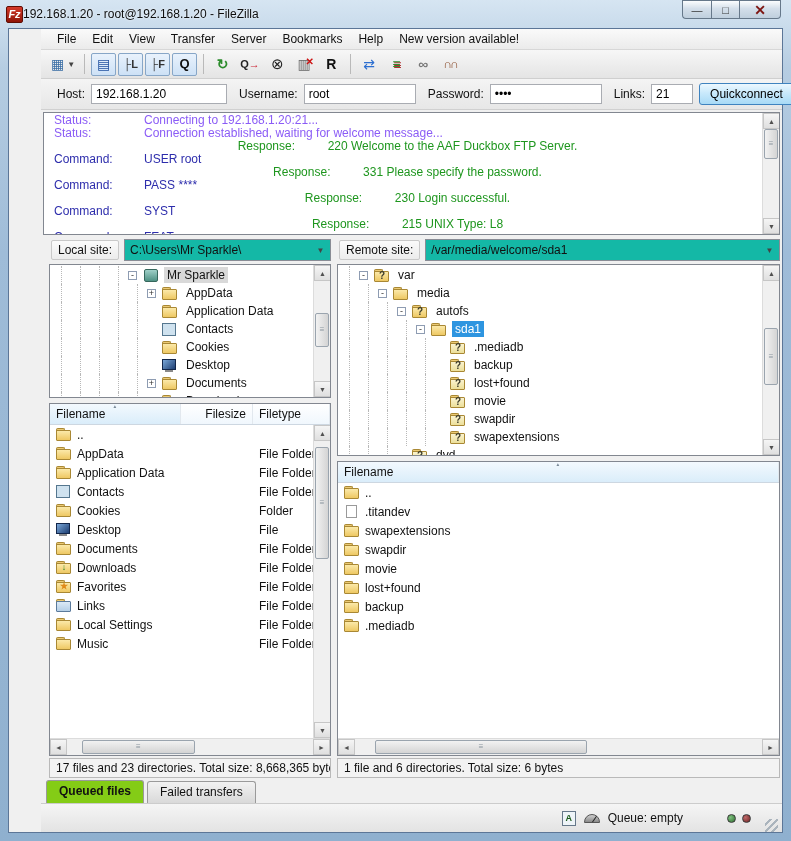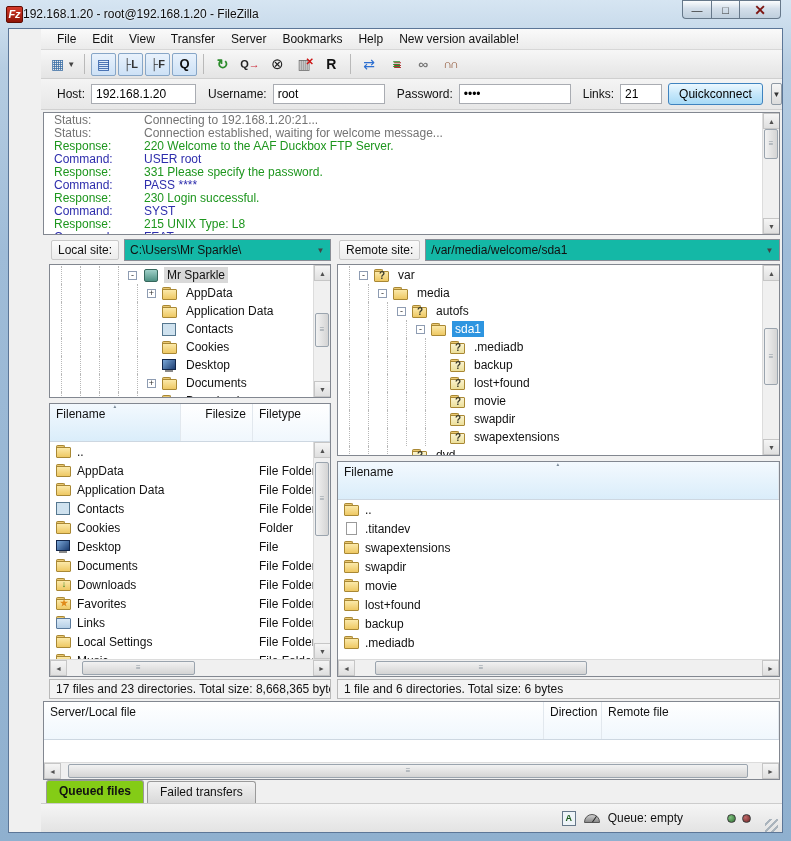--- a/index.html
+++ b/index.html
@@ -52,34 +52,34 @@
   .i-directory-comparison { color:#2d6fd0; }
   .i-comparison-mode { color:#2f8f2f; font-weight:bold; text-shadow:1px 1px 0 #b03030; }
   .i-synchronized-browsing { color:#777; font-weight:bold; }
   .i-find-files { color:#8a4b2a; font-weight:bold; letter-spacing:-2px; font-size:12px; }
 
   
   .quickbar { height:31px; display:flex; align-items:center; padding-left:10px; gap:6px;
     background:linear-gradient(#f4f4f4,#e7e7e7); border-bottom:1px solid #d0d0d0; flex:none; }
   .quickbar label { margin-left:6px; }
   .qc-input { height:20px; border:1px solid #a9acb2; padding:0 4px; font:inherit; background:#fff; }
-  .w-host { width:105px; } .w-user { width:112px; } .w-pass { width:112px; } .w-port { width:42px; }
+  .w-host { width:136px; } .w-user { width:112px; } .w-pass { width:112px; } .w-port { width:42px; }
   .qc-btn { height:22px; padding:0 10px; font:inherit; color:#000;
     background:linear-gradient(#ecf8ff,#c9e9fb 45%,#a8daf6); border:1px solid #3f83bf; border-radius:3px; }
   .qc-drop { height:22px; width:17px; background:linear-gradient(#f6f6f6,#dcdcdc); border:1px solid #8f9aa5;
     border-radius:2px; font-size:8px; color:#333; margin-left:2px; }
 
   
   .logpane { height:123px; margin:2px 2px 0 2px; background:#fff; border:1px solid #828790;
     position:relative; overflow:hidden; flex:none; }
   .log-lines { position:absolute; inset:1px 18px 0 0; overflow:hidden; }
   .log-line { display:flex; line-height:13px; white-space:nowrap; }
   .log-label { width:100px; padding-left:10px; flex:none; }
-  .log-line.status { color:#737373; }
-  .log-line.response { color:#1e961e; }
+  .log-line.status { color:#8b5cf6; }
+  .log-line.response { color:#1e961e;justify-content:center; }
   .log-line.command { color:#2d2dac; }
 
   
   .vscroll { position:absolute; top:0; right:0; bottom:0; width:17px; background:#f0f0f0;
     border-left:1px solid #dcdcdc; display:flex; flex-direction:column; }
   .hscroll { height:17px; background:#f0f0f0; border-top:1px solid #dcdcdc; display:flex; flex:none; }
   .sb-btn { flex:none; width:17px; height:16px; display:flex; align-items:center; justify-content:center;
     font-size:7px; color:#505050; background:linear-gradient(#f5f5f5,#dfdfdf); border:1px solid #c6c6c6; }
   .sb-track { flex:1; position:relative; }
   .sb-thumb { position:absolute; left:1px; right:1px; background:linear-gradient(90deg,#f2f2f2,#d4d4d4);
@@ -141,21 +141,21 @@
     background:linear-gradient(135deg,#7aa7d8,#1d3e72); border:1px solid #12264a; }
   .fi-desktop::before { content:""; position:absolute; left:3px; bottom:0; width:8px; height:2px; background:#8a8a8a; }
   .fi-contacts::after { content:""; position:absolute; inset:0 2px 0 0; background:#cfe2ef;
     border:1px solid #55778f; }
   .fi-contacts::before { content:""; position:absolute; left:2px; top:3px; width:5px; height:5px;
     background:#fff; border:1px solid #7a97ac; }
 
   
   .listpane { background:#fff; border:1px solid #828790; display:flex; flex-direction:column;
     overflow:hidden; flex:1; min-height:0; }
-  .list-header { height:38px; display:flex; flex:none; background:linear-gradient(#ffffff,#f0f7fd);
+  .list-header { height:21px; display:flex; flex:none; background:linear-gradient(#ffffff,#f0f7fd);
     border-bottom:1px solid #cdd7e1; }
   .hcell { padding:3px 6px; border-right:1px solid #e2e8ee; position:relative; white-space:nowrap; }
   .hcell.sorted { background:linear-gradient(#f3f9fe,#daedfa); }
   .hcell.sorted::after { content:"▲"; position:absolute; top:-2px; left:50%; transform:translateX(-50%) scale(.6);
     font-size:8px; color:#7a8a99; }
   .c-name { width:131px; } .c-size { width:72px; text-align:right; } .c-type { flex:1; }
   .c-full { flex:1; }
   .rows-wrap { flex:1; position:relative; min-height:0; overflow:hidden; }
   .rows { position:absolute; inset:0 17px 0 0; overflow:hidden; }
   .rows.noscroll { inset:0; }
@@ -745,35 +745,20 @@
             </div>
             <span class="sb-btn">►</span>
           </div>
         </div>
         <div class="statusline">
           <span>1 file and 6 directories. Total size: 6 bytes</span>
         </div>
       </div>
     </div>
 
-    <div class="queuepane">
-      <div class="list-header">
-          <div class="hcell q-c0">Server/Local file</div>
-          <div class="hcell q-c1">Direction</div>
-          <div class="hcell q-c2">Remote file</div>
-        </div>
-      <div class="queue-body"></div>
-      <div class="hscroll">
-        <span class="sb-btn">◄</span>
-        <div class="sb-track">
-          <div class="sb-thumb" style="left:1%;width:97%;"></div>
-        </div>
-        <span class="sb-btn">►</span>
-      </div>
-    </div>
 
     <div class="tabs">
         <span class="tab active">Queued files</span>
         <span class="tab">Failed transfers</span>
       </div>
 
     <div class="statusbar">
       <div class="sb-group">
         <span class="sb-ascii">A</span>
         <span class="sb-speed"></span>

